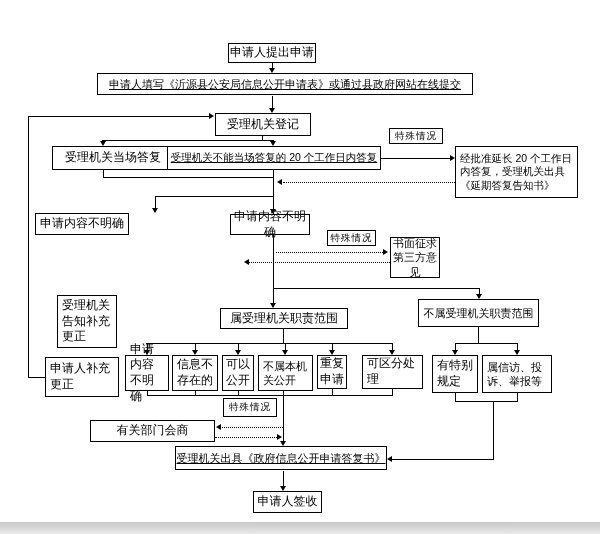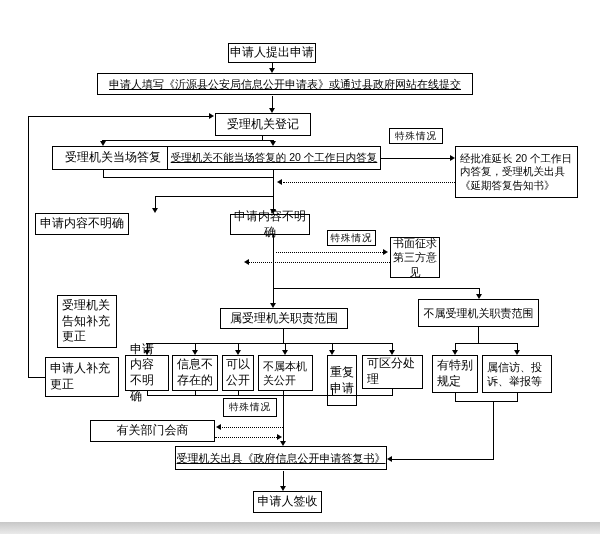--- a/index.html
+++ b/index.html
@@ -40,21 +40,21 @@
   <div class="bx f11" style="left:390px;top:237px;width:50px;height:41px;">书面征求第三方意见</div>
   <div class="bx ml" style="left:57px;top:267px;width:60px;height:53px;margin-top:28px;">受理机关告知补充更正</div>
   <div class="bx ml" style="left:45px;top:357px;width:74px;height:40px;">申请人补充更正</div>
   <div class="bx" style="left:220px;top:308px;width:128px;height:21px;">属受理机关职责范围</div>
   <div class="bx f11" style="left:418px;top:299px;width:121px;height:28px;">不属受理机关职责范围</div>
 
   <div class="bx ml" style="left:125px;top:355px;width:44px;height:36px;">申请内容不明确</div>
   <div class="bx ml" style="left:172px;top:355px;width:46px;height:36px;">信息不存在的</div>
   <div class="bx" style="left:222px;top:355px;width:32px;height:36px;">可以公开</div>
   <div class="bx ml f11" style="left:258px;top:355px;width:55px;height:36px;">不属本机关公开</div>
-  <div class="bx" style="left:327px;top:355px;width:30px;height:51px;">重复申请</div>
+  <div class="bx" style="left:317px;top:355px;width:30px;height:34px;">重复申请</div>
   <div class="bx ml" style="left:362px;top:355px;width:61px;height:34px;">可区分处理</div>
   <div class="bx ml" style="left:432px;top:355px;width:46px;height:38px;">有特别规定</div>
   <div class="bx ml f11" style="left:482px;top:355px;width:70px;height:38px;">属信访、投诉、举报等</div>
 
   <div class="bx f9" style="left:223px;top:398px;width:54px;height:19px;">特殊情况</div>
   <div class="bx" style="left:90px;top:420px;width:125px;height:22px;">有关部门会商</div>
   <div class="bx nw f11" style="left:175px;top:446px;width:212px;height:24px;">受理机关出具《政府信息公开申请答复书》</div>
   <div class="bx" style="left:253px;top:491px;width:69px;height:22px;">申请人签收</div>
 
   <div class="ln" style="left:272px;top:63px;width:1px;height:6px;"></div>

